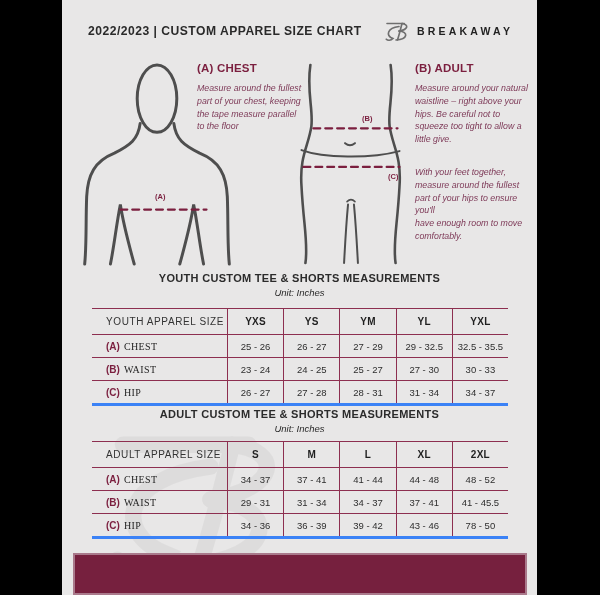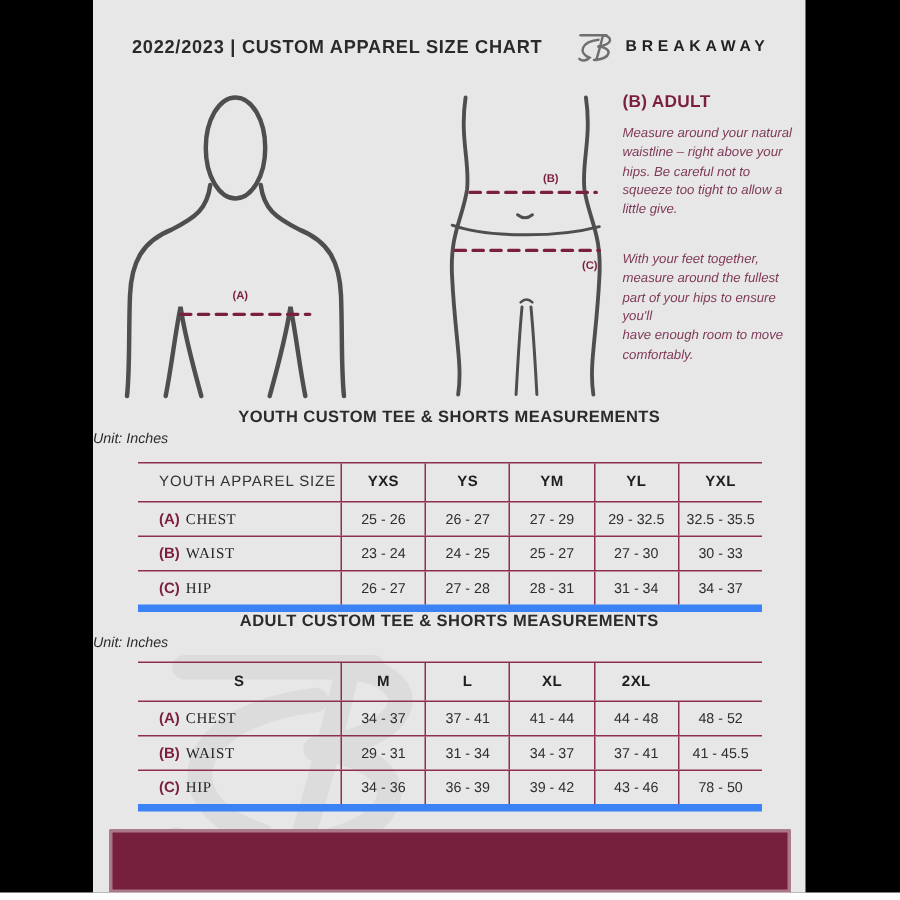--- a/index.html
+++ b/index.html
@@ -18,25 +18,25 @@
   
   .figure{position:absolute;}
   .guide-block{position:absolute;}
   .guide-heading{font-size:11.5px;font-weight:700;color:#7b1f3f;letter-spacing:.2px;margin:0 0 8px 0;}
   .guide-desc{font-size:8.8px;font-style:italic;color:#7e3a58;line-height:1.45;margin:0;white-space:pre-line;}
   .marker{position:absolute;font-size:7.5px;font-weight:700;color:#7b1f3f;}
 
   
   .section-title{position:absolute;left:0;width:475px;text-align:center;font-size:11px;
                  font-weight:700;color:#2b2b2b;letter-spacing:.3px;}
-  .section-unit{position:absolute;left:0;width:475px;font-size:9.5px;
+  .section-unit{position:absolute;left:0;width:475px;text-align:center;font-size:9.5px;
                 font-style:italic;color:#2b2b2b;}
 
   
-  .table{position:absolute;left:30px;width:416px;border-bottom:5px solid #3b82f6;}
+  .table{position:absolute;left:30px;width:416px;border-bottom:3px solid #3b82f6;}
   .t-row{display:grid;grid-template-columns:135px repeat(5,1fr);border-top:1px solid #8d2f50;}
   .t-head{height:25px;}
   .t-data{height:22px;}
   .cell{display:flex;align-items:center;justify-content:center;font-size:9.5px;color:#2e2e2e;}
   .cell + .cell{border-left:1px solid #8d2f50;}
   .label-cell{justify-content:flex-start;padding-left:14px;}
   .size-header{font-size:10px;letter-spacing:.6px;color:#333;}
   .size-cell{font-weight:700;font-size:10px;color:#1f1f1f;letter-spacing:.3px;}
   .row-key{font-weight:700;color:#7b1f3f;margin-right:4px;font-size:10px;}
   .row-label{font-size:10px;color:#242424;letter-spacing:.4px;font-family:Liberation Serif, serif;}
@@ -81,20 +81,24 @@
       <path d="M 8 94 C 30 102 77 103 107 95" stroke-width="2"></path>
       <path d="M 54 146 q 4 -4 8 0" stroke-width="1.6"></path>
       <path d="M 55 149 C 53 170 52 190 51 208" stroke-width="2"></path>
       <path d="M 61 149 C 63 170 64 190 65 208" stroke-width="2"></path>
       <path d="M 20 72 H 105" stroke="#7b1f3f" stroke-width="2.2" stroke-dasharray="7 5"></path>
       <path d="M 10 111 H 107" stroke="#7b1f3f" stroke-width="2.2" stroke-dasharray="7 5"></path>
     </svg>
     <span class="marker" style="left:300px;top:114px;">(B)</span>
     <span class="marker" style="left:326px;top:172px;">(C)</span>
 
+    <div class="guide-block" style="left:135px;top:62px;width:107px;">
+      <p class="guide-heading">(A) CHEST</p>
+      <p class="guide-desc">Measure around the fullest part of your chest, keeping the tape measure parallel to the floor</p>
+    </div>
     <div class="guide-block" style="left:353px;top:62px;width:118px;">
       <p class="guide-heading">(B) ADULT</p>
       <p class="guide-desc">Measure around your natural waistline – right above your hips. Be careful not to squeeze too tight to allow a little give.</p>
     </div>
     <div class="guide-block" style="left:353px;top:166px;width:120px;">
       <p class="guide-desc">With your feet together, measure around the fullest part of your hips to ensure you'll
 have enough room to move comfortably.</p>
     </div>
 
     <svg class="watermark" viewBox="0 0 36 32" fill="none" stroke="#444" stroke-width="3" stroke-linecap="round">
@@ -150,20 +154,21 @@
         <div class="cell">31 - 34</div>
         <div class="cell">34 - 37</div>
       </div>
     </div>
 
     <div class="section-title" style="top:408px;">ADULT CUSTOM TEE &amp; SHORTS MEASUREMENTS</div>
     <div class="section-unit" style="top:423px;">Unit: Inches</div>
 
     <div class="table" style="top:441px;">
       <div class="t-row t-head">
+        <div class="cell label-cell size-header">ADULT APPAREL SIZE</div>
         <div class="cell size-cell">S</div>
         <div class="cell size-cell">M</div>
         <div class="cell size-cell">L</div>
         <div class="cell size-cell">XL</div>
         <div class="cell size-cell">2XL</div>
       </div>
       <div class="t-row t-data">
         <div class="cell label-cell">
           <span class="row-key">(A)</span>
           <span class="row-label">CHEST</span>

